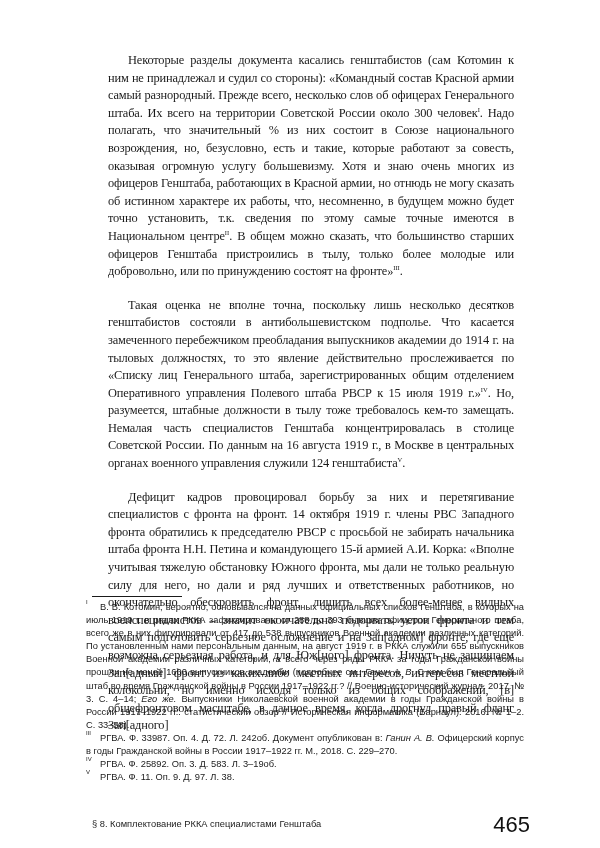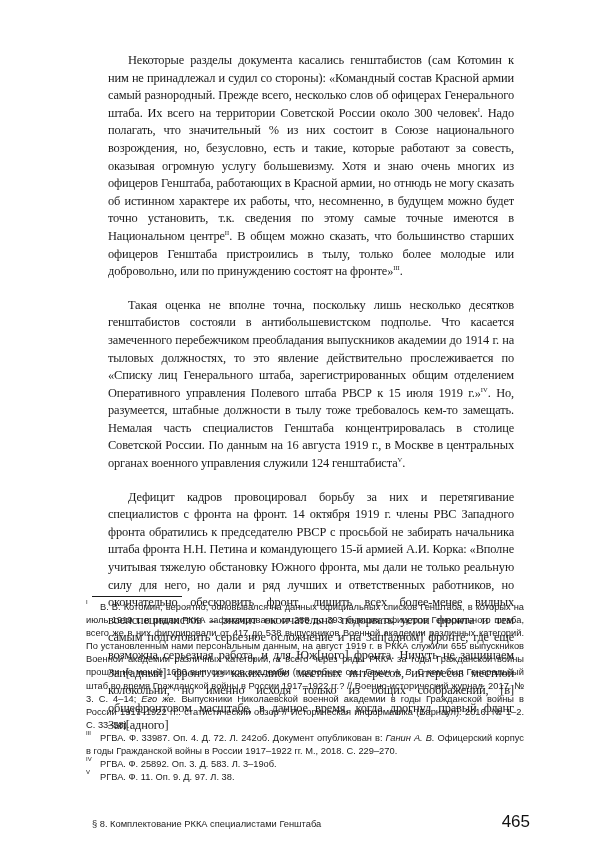--- a/index.html
+++ b/index.html
@@ -24,21 +24,21 @@
     line-height: 13.1px;
     text-align: justify;
     margin: 0;
     position: relative;
     text-indent: 14px;
   }
   .note .mark { position: absolute; left: 0; top: -3px; font-size: 6px; line-height: 8px; text-indent: 0; }
   .note em { font-style: italic; }
   .footer { position: absolute; left: 92px; top: 812px; width: 438px; height: 24px; }
   .running { position: absolute; left: 0; top: 7px; font-family: "Liberation Sans", sans-serif; font-size: 9.3px; color: #222; }
-  .pageno { position: absolute; right: 0; top: 0; font-family: "Liberation Sans", sans-serif; font-size: 17px; color: #111; text-align: center; }
+  .pageno { position: absolute; right: 0; top: 0; font-family: "Liberation Sans", sans-serif; font-size: 22px; color: #111; text-align: center; }
 </style>
 </head>
 <body>
 
 <div class="page main">
   <p id="p0"><span>Некоторые разделы документа касались генштабистов (сам Котомин к ним не принадлежал и судил со стороны): «Командный состав Красной армии самый разнородный. Прежде всего, несколько слов об офицерах Генерального штаба. Их всего на территории Советской России около 300 человек</span><sup class="fn">I</sup><span>. Надо полагать, что значительный % из них состоит в Союзе национального возрождения, но, безусловно, есть и такие, которые работают за совесть, оказывая огромную услугу большевизму. Хотя и знаю очень многих из офицеров Генштаба, работающих в Красной армии, но отнюдь не могу сказать об истинном характере их работы, что, несомненно, в будущем можно будет точно установить, т.к. сведения по этому самые точные имеются в Национальном центре</span><sup class="fn">II</sup><span>. В общем можно сказать, что большинство старших офицеров Генштаба пристроились в тылу, только более молодые или добровольно, или по принуждению состоят на фронте»</span><sup class="fn">III</sup><span>.</span></p>
   <p id="p1"><span>Такая оценка не вполне точна, поскольку лишь несколько десятков генштабистов состояли в антибольшевистском подполье. Что касается замеченного перебежчиком преобладания выпускников академии до 1914 г. на тыловых должностях, то это явление действительно прослеживается по «Списку лиц Генерального штаба, зарегистрированных общим отделением Оперативного управления Полевого штаба РВСР к 15 июля 1919 г.»</span><sup class="fn">IV</sup><span>. Но, разумеется, штабные должности в тылу тоже требовалось кем-то замещать. Немалая часть специалистов Генштаба концентрировалась в столице Советской России. По данным на 16 августа 1919 г., в Москве в центральных органах военного управления служили 124 генштабиста</span><sup class="fn">V</sup><span>.</span></p>
   <p id="p2"><span>Дефицит кадров провоцировал борьбу за них и перетягивание специалистов с фронта на фронт. 14 октября 1919 г. члены РВС Западного фронта обратились к председателю РВСР с просьбой не забирать начальника штаба фронта Н.Н. Петина и командующего 15-й армией А.И. Корка: «Вполне учитывая тяжелую обстановку Южного фронта, мы дали не только реальную силу для него, но дали и ряд лучших и ответственных работников, но окончательно обескровить фронт, лишить всех более-менее видных военспециалистов – значит окончательно подорвать устои фронта и тем самым подготовить серьезное осложнение и на Зап[адном] фронте, где еще возможна серьезная работа, и для Юж[ного] фронта. Ничуть не защищаем Зап[адный] фронт из каких-либо местных интересов, интересов местной колокольни, но именно исходя только из общих соображений, [в] общефронтовом масштабе, в данное время, когда дрогнул правый фланг Зап[адного]</span></p>
 </div>
 

